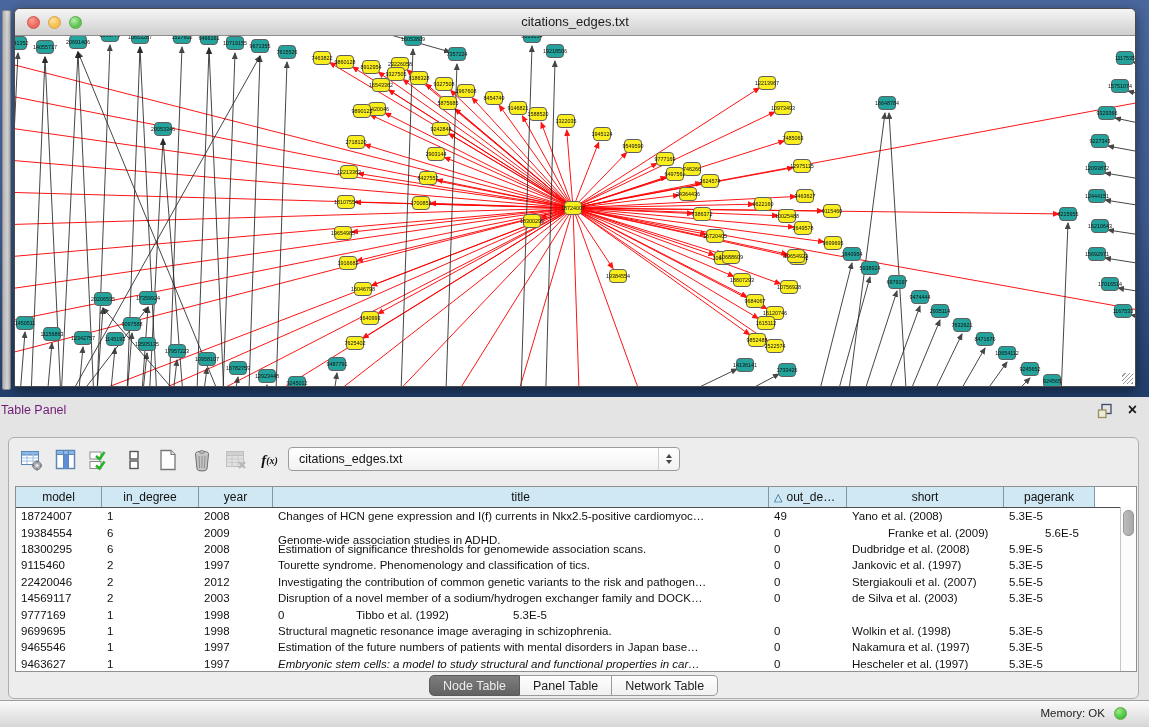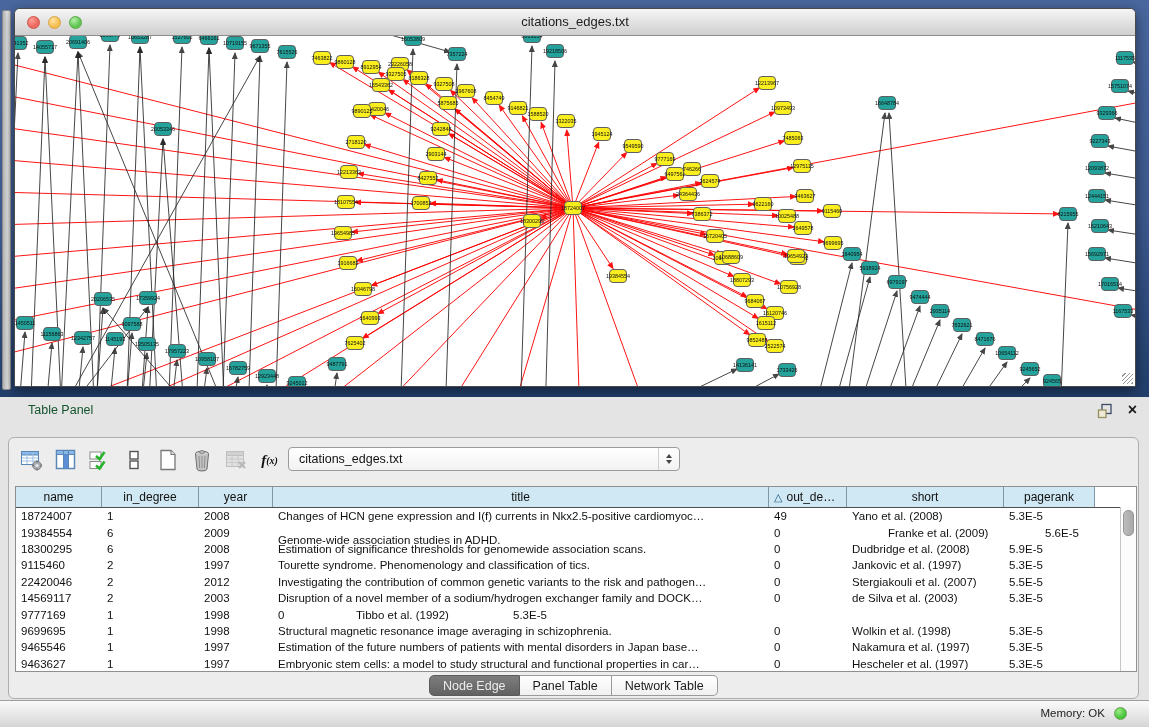--- a/index.html
+++ b/index.html
@@ -27,21 +27,21 @@
   .light.yellow{background:radial-gradient(circle at 35% 30%,#ffe3a3,#f5bf4f 60%);border:1px solid #d6a243;}
   .light.green{background:radial-gradient(circle at 35% 30%,#b4f0a8,#61c554 60%);border:1px solid #58a942;}
   .canvas{position:absolute;left:0;top:27px;right:0;bottom:0;background:#fff;}
   .canvas svg{display:block;width:100%;height:100%;font-family:"Liberation Sans",sans-serif;}
   .resize-corner{position:absolute;right:2px;bottom:2px;width:11px;height:11px;
     background:repeating-linear-gradient(135deg,transparent 0 2px,#9a9a9a 2px 3px);}
 
   
   .table-panel{position:absolute;left:0;top:397px;width:1149px;height:330px;background:#e4e4e4;}
   .panel-header{position:relative;height:30px;}
-  .panel-title{position:absolute;left:28px;top:6px;font-size:12.5px;color:#14532d;}
+  .panel-title{position:absolute;left:1px;top:6px;font-size:12.5px;color:#701a75;}
   .float-btn{position:absolute;right:36px;top:6px;width:16px;height:16px;cursor:pointer;}
   .close-btn{position:absolute;right:12px;top:3px;font-size:16px;font-weight:bold;color:#1a1a1a;cursor:pointer;line-height:20px;}
   .container{position:absolute;left:8px;top:40px;width:1131px;height:262px;background:#ededed;
     border:1px solid #aeaeae;border-radius:6px;box-sizing:border-box;}
 
   .toolbar{position:absolute;left:10px;top:7px;height:30px;display:flex;align-items:center;gap:9px;}
   .tool{width:25px;height:25px;display:flex;align-items:center;justify-content:center;cursor:pointer;}
   .fx-icon{font-family:"Liberation Serif",serif;font-style:italic;font-weight:bold;font-size:15px;color:#111;}
   .fx-icon .sm{font-size:10px;}
   .dropdown{position:absolute;left:279px;top:9px;width:392px;height:24px;box-sizing:border-box;
@@ -571,21 +571,21 @@
         <span>citations_edges.txt</span>
         <span class="stepper">
           <span class="tri-up"></span>
             <span class="tri-down"></span>
         </span>
       </div>
 
       <div class="tbl">
         <div class="tbl-header" id="tbl-header">
             <div class="th" style="width: 86px;">
-              <span>name</span>
+              <span>model</span>
             </div>
             <div class="th" style="width: 97px;">
               <span>in_degree</span>
             </div>
             <div class="th" style="width: 74px;">
               <span>year</span>
             </div>
             <div class="th" style="width: 496px;">
               <span>title</span>
             </div>
@@ -679,33 +679,33 @@
               <div class="td" style="width: 74px;">1997</div>
               <div class="td" style="width: 496px;">Estimation of the future numbers of patients with mental disorders in Japan base…</div>
               <div class="td" style="width: 78px;">0</div>
               <div class="td" style="width: 157px;">Nakamura et al. (1997)</div>
               <div class="td" style="width: 91px;">5.3E-5</div>
             </div>
             <div class="tr">
               <div class="td" style="width: 86px;">9463627</div>
               <div class="td" style="width: 97px;">1</div>
               <div class="td" style="width: 74px;">1997</div>
-              <div class="td" style="width: 496px;">Embryonic stem cells: a model to study structural and functional properties in car…</div>
+              <div class="td" style="width: 496px; font-style: italic;">Embryonic stem cells: a model to study structural and functional properties in car…</div>
               <div class="td" style="width: 78px;">0</div>
               <div class="td" style="width: 157px;">Hescheler et al. (1997)</div>
               <div class="td" style="width: 91px;">5.3E-5</div>
             </div>
           </div>
         <div class="vscroll">
           <div class="vthumb"></div>
         </div>
       </div>
 
       <div class="tabs" id="tabs">
-          <div class="tab selected">Node Edge</div>
+          <div class="tab selected">Node Table</div>
           <div class="tab">Panel Table</div>
           <div class="tab">Network Table</div>
         </div>
     </div>
   </div>
 
   <div class="statusbar">
     <span class="memory-label">Memory: OK</span>
     <span class="memory-dot"></span>
   </div>

